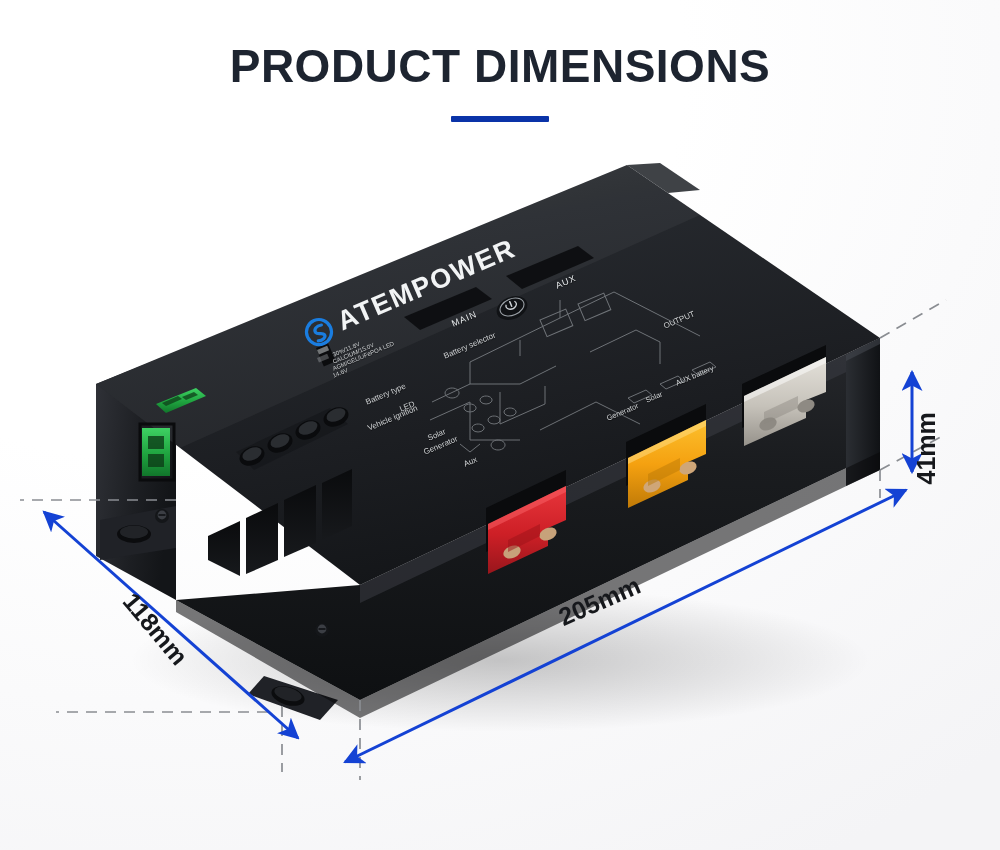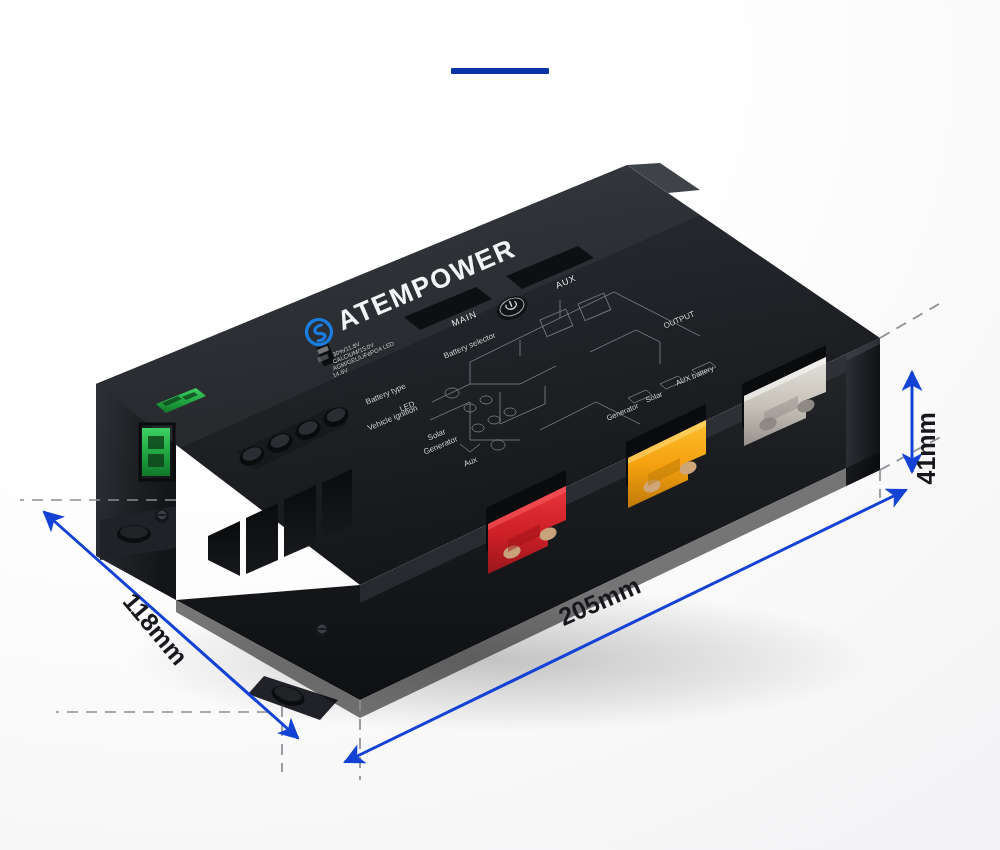--- a/index.html
+++ b/index.html
@@ -55,20 +55,21 @@
     font-size:27px; font-weight:bold; letter-spacing:1.6px; color:#f2f4f5;
     font-family:"Liberation Sans", sans-serif;
   }
 </style>
 </head>
 <body>
 
 <div id="stage">
 
   <div id="header">
+    <div id="title">PRODUCT DIMENSIONS</div>
     <div id="accent-rule"></div>
   </div>
 
   <svg id="productlayer" class="layer" viewBox="0 0 1000 850">
     <defs>
       <linearGradient id="topFace" x1="0" y1="0" x2="0.35" y2="1">
         <stop offset="0%" stop-color="#35383d"></stop>
         <stop offset="28%" stop-color="#26292e"></stop>
         <stop offset="70%" stop-color="#1c1e22"></stop>
         <stop offset="100%" stop-color="#141619"></stop>

